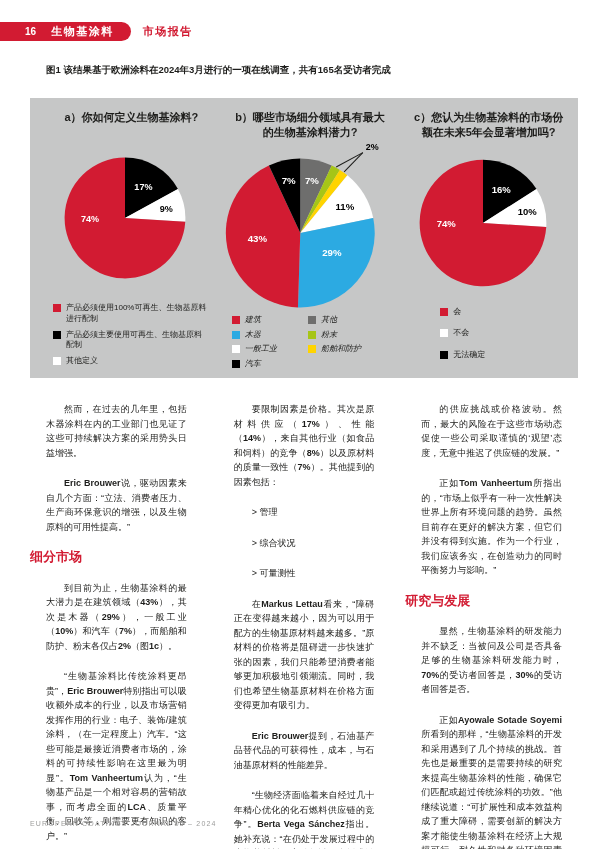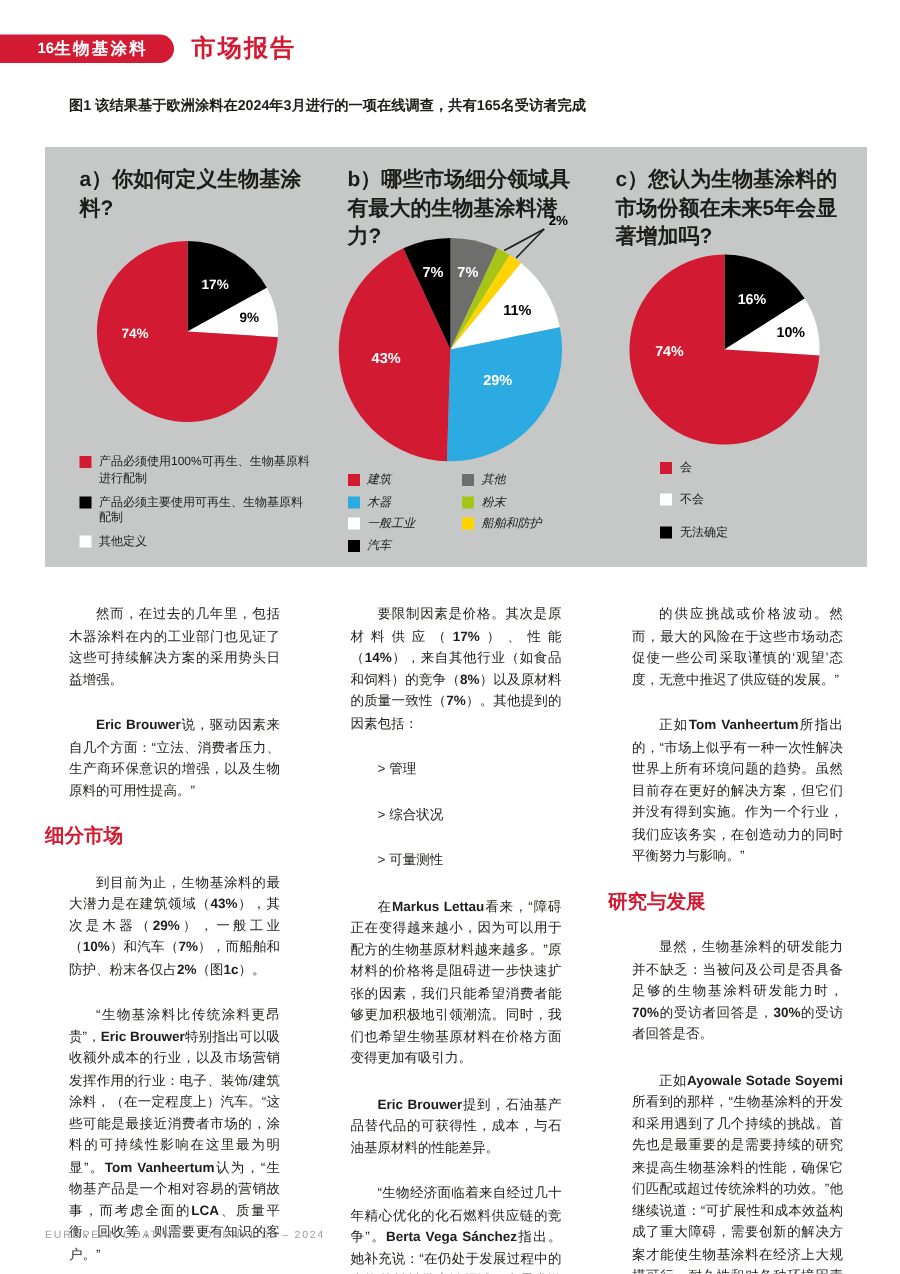--- a/index.html
+++ b/index.html
@@ -10,34 +10,34 @@
   *{box-sizing:border-box;}
   html,body{margin:0;padding:0;}
   body{
     width:600px;height:849px;position:relative;background:#fff;overflow:hidden;
     font-family:"Liberation Sans","DejaVu Sans",sans-serif;color:var(--ink);
   }
   
   .header{position:absolute;top:22px;left:0;display:flex;align-items:center;gap:12px;}
   .band{
     background:var(--red);height:19px;border-radius:0 10px 10px 0;
-    display:flex;align-items:center;padding:0 17px 0 25px;
+    display:flex;align-items:center;gap:15px;padding:0 17px 0 25px;
   }
   .band .pgnum{color:#fff;font-size:10px;font-weight:bold;}
   .band .badge{color:#fff;font-size:11px;font-weight:bold;letter-spacing:1.5px;}
-  .section-label{color:var(--red);font-size:16px;font-weight:bold;letter-spacing:1.5px;}
+  .section-label{color:var(--red);font-size:11px;font-weight:bold;letter-spacing:1.5px;}
   
   .caption{position:absolute;top:48px;left:30px;right:24px;margin:16px;
     font-size:9.5px;font-weight:bold;}
   
   .panel{position:absolute;top:98px;left:30px;width:548px;height:280px;
     background:var(--panel);display:flex;padding:12px 6px 6px 6px;}
   .chart{flex:1;display:flex;flex-direction:column;padding:0 5px;}
-  .chart-title{margin:0 0 2px 0;font-size:14px;font-weight:bold;line-height:1.35;
-    min-height:26px;padding-left:12px;}
+  .chart-title{margin:0 0 2px 0;font-size:11px;font-weight:bold;line-height:1.35;
+    min-height:26px;padding-left:12px;text-align:center;}
   .pie-wrap{height:168px;display:flex;align-items:center;justify-content:center;}
   .pie-label{font-weight:bold;font-family:inherit;}
   #pie-0 .pie-label,#pie-2 .pie-label{font-size:15px;}
   #pie-1 .pie-label{font-size:13px;}
   #pie-1 .callout-label{font-size:12px;font-weight:bold;fill:#000;font-family:inherit;}
   .legend{width:100%;padding-left:12px;font-size:8px;line-height:1.35;margin-top:6px;}
   .legend-item{display:flex;gap:5px;align-items:flex-start;margin-bottom:5px;}
   .swatch{width:8px;height:8px;flex:0 0 auto;margin-top:1px;}
   .legend.two-col{display:grid;grid-template-rows:repeat(4,auto);grid-auto-flow:column;
     column-gap:4px;row-gap:2px;font-style:italic;}

